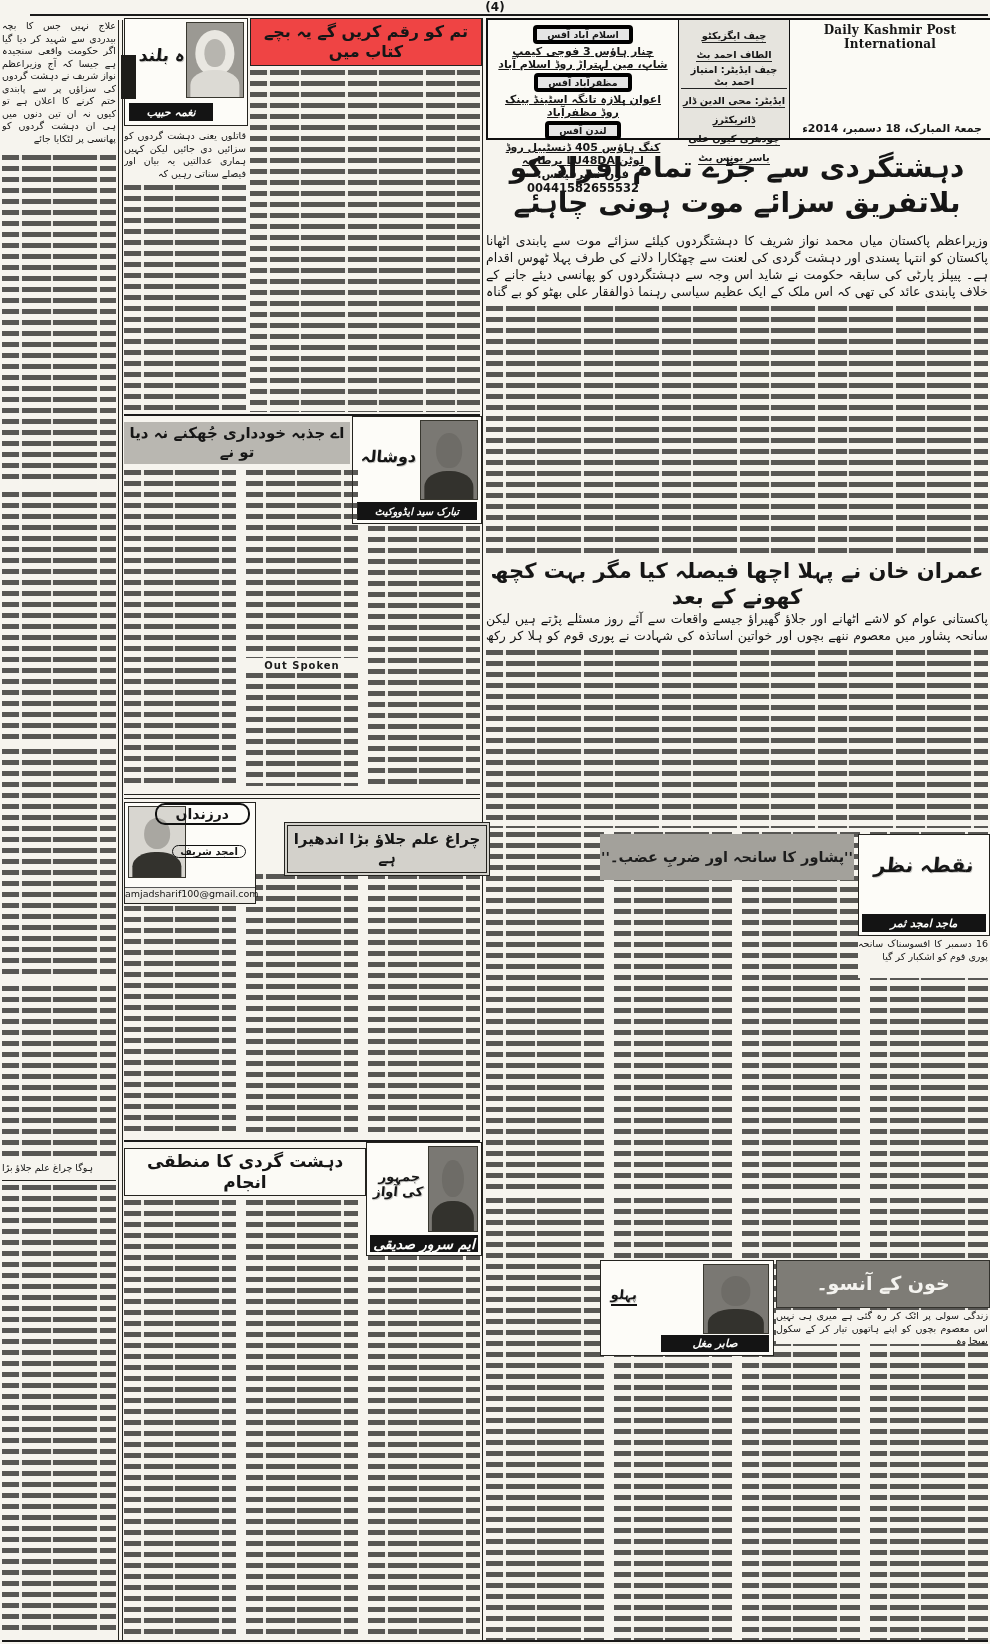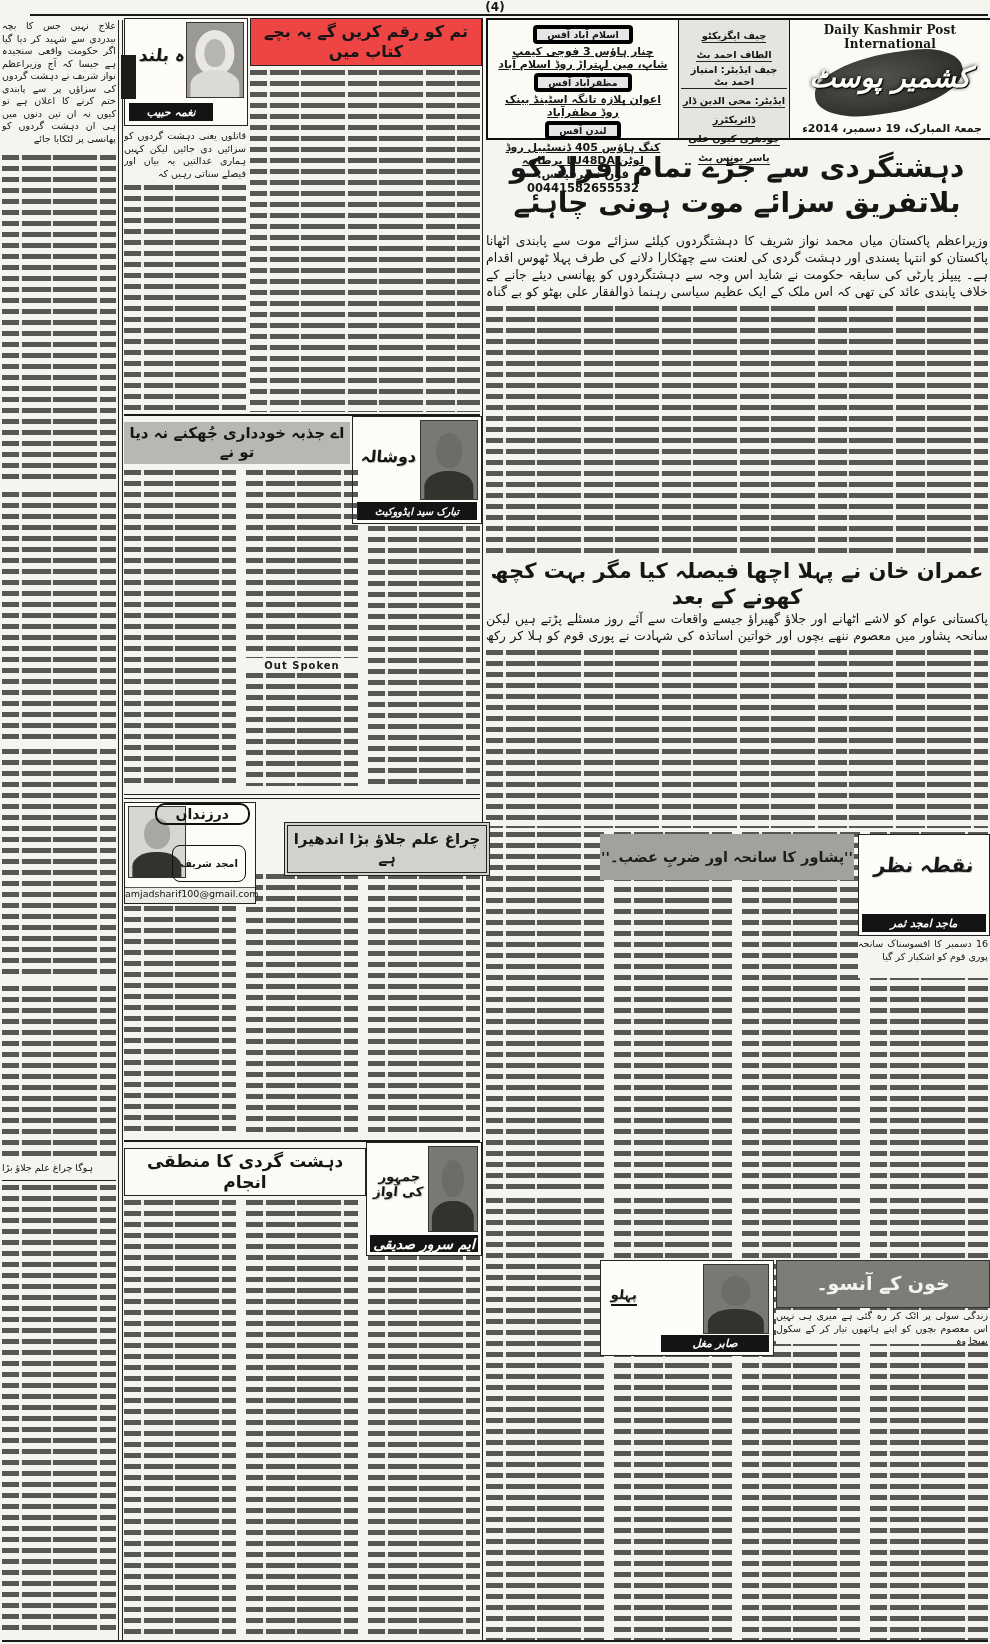--- a/index.html
+++ b/index.html
@@ -106,25 +106,21 @@
       <span class="staff-line">چیف ایگزیکٹو</span>
       <span class="staff-line">الطاف احمد بٹ</span>
       <span class="staff-line">چیف ایڈیٹر: امتیاز احمد بٹ</span>
       <span class="staff-line">ایڈیٹر: محی الدین ڈار</span>
       <span class="staff-line">ڈائریکٹرز</span>
       <span class="staff-line">چودھری کیوں علی</span>
       <span class="staff-line">یاسر یونس بٹ</span>
     </div>
     <div class="mh-brand">
       <div class="brand-en">Daily Kashmir Post International</div>
-      <div class="leaf">
-        <div class="leafshape"></div>
-        <div class="brand-ur">کشمیر پوسٹ</div>
-      </div>
-      <div class="mh-date">جمعۃ المبارک، 19 دسمبر، 2014ء</div>
+      <div class="mh-date">جمعۃ المبارک، 18 دسمبر، 2014ء</div>
     </div>
   </div>
 
   <div class="abs hl" style="left:486px;top:142px;width:502px;height:86px;font-size:28px;">دہشتگردی سے جڑے تمام افراد کو بلاتفریق سزائے موت ہونی چاہئے</div>
   <div class="abs lead" style="left:486px;top:232px;width:502px;height:70px;">وزیراعظم پاکستان میاں محمد نواز شریف کا دہشتگردوں کیلئے سزائے موت سے پابندی اٹھانا پاکستان کو انتہا پسندی اور دہشت گردی کی لعنت سے چھٹکارا دلانے کی طرف پہلا ٹھوس اقدام ہے۔ پیپلز پارٹی کی سابقہ حکومت نے شاید اس وجہ سے دہشتگردوں کو پھانسی دیئے جانے کے خلاف پابندی عائد کی تھی کہ اس ملک کے ایک عظیم سیاسی رہنما ذوالفقار علی بھٹو کو بے گناہ پھانسی دی گئی تھی</div>
   <div class="abs tx" style="left:486px;top:306px;width:502px;height:250px;"></div>
 
   <div class="abs hl" style="left:250px;top:18px;width:230px;height:46px;background:#ef4444;border:1px solid #24231f;font-size:16px;">تم کو رقم کریں گے یہ بچے کتاب میں</div>
   <div class="abs cols" style="left:250px;top:70px;width:230px;height:342px;">
     <div class="col">
@@ -171,21 +167,21 @@
 
   <div class="abs hl" style="left:486px;top:562px;width:502px;height:44px;font-size:21px;">عمران خان نے پہلا اچھا فیصلہ کیا مگر بہت کچھ کھونے کے بعد</div>
   <div class="abs lead" style="left:486px;top:610px;width:502px;height:36px;">پاکستانی عوام کو لاشے اٹھانے اور جلاؤ گھیراؤ جیسے واقعات سے آئے روز مسئلے پڑتے ہیں لیکن سانحہ پشاور میں معصوم ننھے بچوں اور خواتین اساتذہ کی شہادت نے پوری قوم کو ہلا کر رکھ دیا</div>
   <div class="abs tx" style="left:486px;top:650px;width:502px;height:178px;"></div>
 
   <div class="abs" style="left:124px;top:794px;width:356px;height:3px;border-top:1px solid #24231f;border-bottom:1px solid #24231f;"></div>
 
   <div class="abs box" style="left:124px;top:802px;width:130px;height:100px;z-index:2;">
     <div class="ph ph-light" style="position:absolute;left:3px;top:3px;width:56px;height:70px;"></div>
     <div style="position:absolute;right:5px;top:0;border:2px solid #111;border-radius:10px;padding:1px 19px;font-size:14px;font-weight:bold;direction:rtl;">درزنداں</div>
-    <div style="position:absolute;right:9px;top:42px;border:1px solid #111;border-radius:8px;padding:12px 7px;font-size:10px;font-weight:bold;direction:rtl;">امجد شریف</div>
+    <div style="position:absolute;right:9px;top:42px;border:1px solid #111;border-radius:8px;padding:0 7px;font-size:10px;font-weight:bold;direction:rtl;">امجد شریف</div>
     <div class="email" style="position:absolute;left:0;right:0;bottom:0;height:15px;">amjadsharif100@gmail.com</div>
   </div>
 
   <div class="abs hl" style="left:284px;top:822px;width:198px;height:46px;border:4px double #24231f;background:#d3d1cb;font-size:15px;z-index:2;">چراغ علم جلاؤ بڑا اندھیرا ہے</div>
   <div class="abs cols" style="left:124px;top:874px;width:356px;height:260px;z-index:1;">
     <div class="col">
         <div class="tx fill" style="margin-top:32px;"></div>
       </div>
     <div class="col">
         <div class="tx fill"></div>

